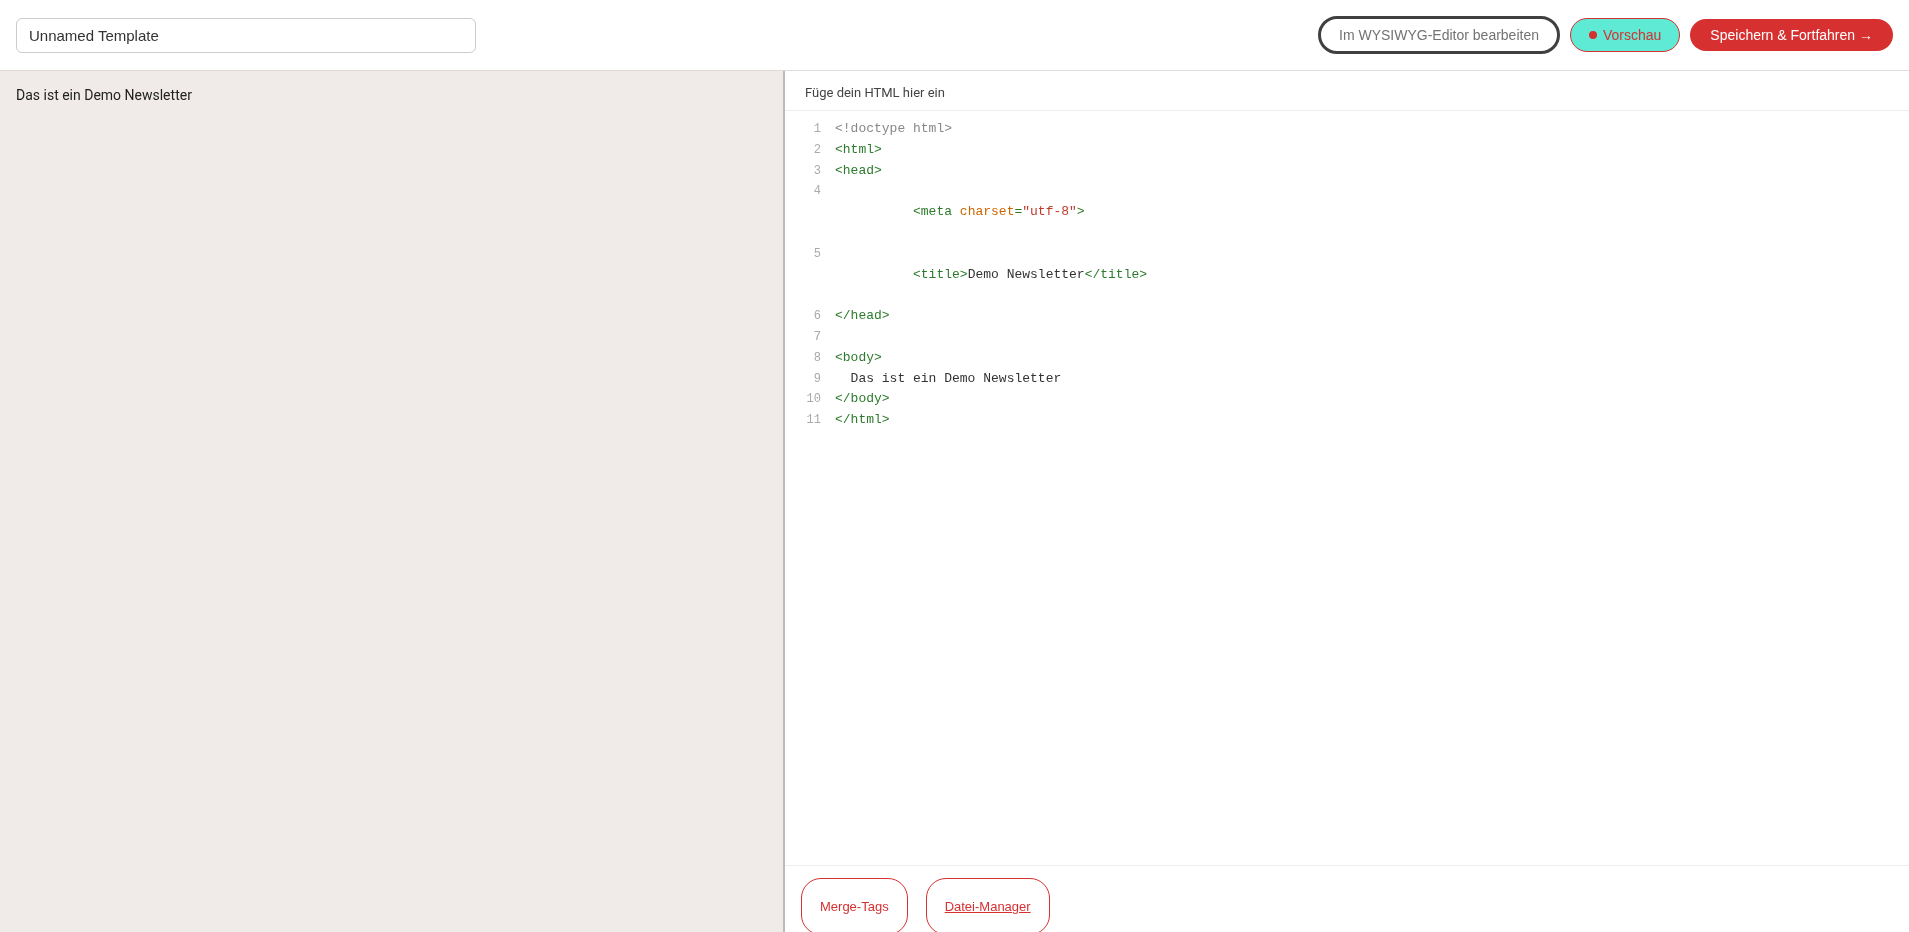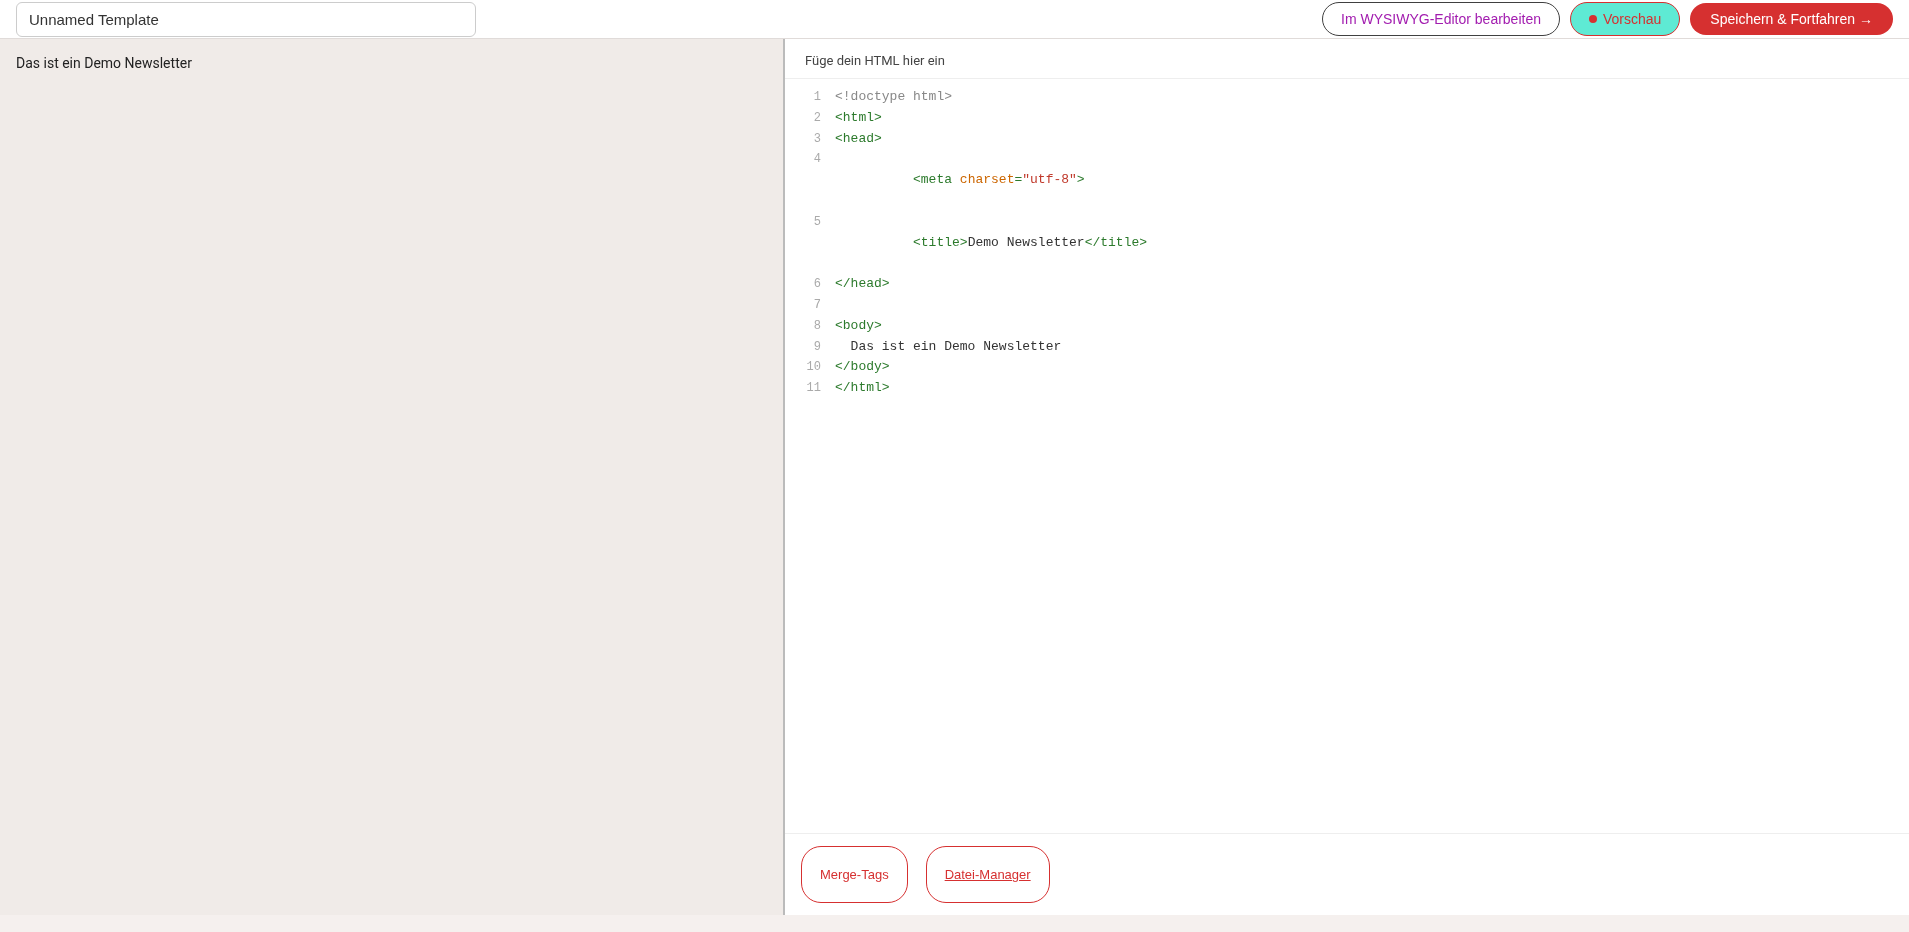--- a/index.html
+++ b/index.html
@@ -15,21 +15,21 @@
       overflow: hidden;
     }
 
     .top-bar {
       display: flex;
       align-items: center;
       justify-content: space-between;
       padding: 10px 16px;
       background: #fff;
       border-bottom: 1px solid #e0dbd9;
-      height: 39px;
+      height: 71px;
       position: relative;
       z-index: 10;
     }
 
     .template-name-input {
       border: 1px solid #ccc;
       border-radius: 6px;
       padding: 8px 12px;
       font-size: 15px;
       width: 460px;
@@ -38,26 +38,26 @@
       background: #fff;
     }
 
     .top-bar-actions {
       display: flex;
       align-items: center;
       gap: 10px;
     }
 
     .btn-wysiwyg {
-      border: 1px solid #404040;
+      border: 3px solid #404040;
       border-radius: 20px;
       background: #fff;
       padding: 8px 18px;
       font-size: 14px;
-      color: #a21caf;
+      color: #737373;
       cursor: pointer;
       white-space: nowrap;
     }
 
     .btn-preview {
       border: 1.5px solid #d63030;
       border-radius: 20px;
       background: #5eead4;
       padding: 8px 18px;
       font-size: 14px;

